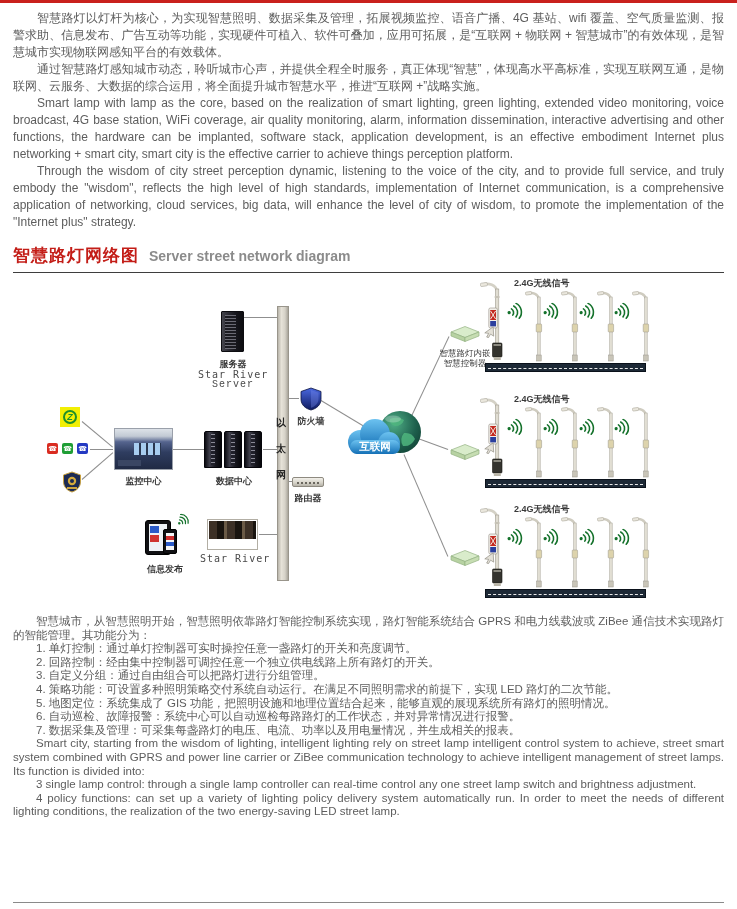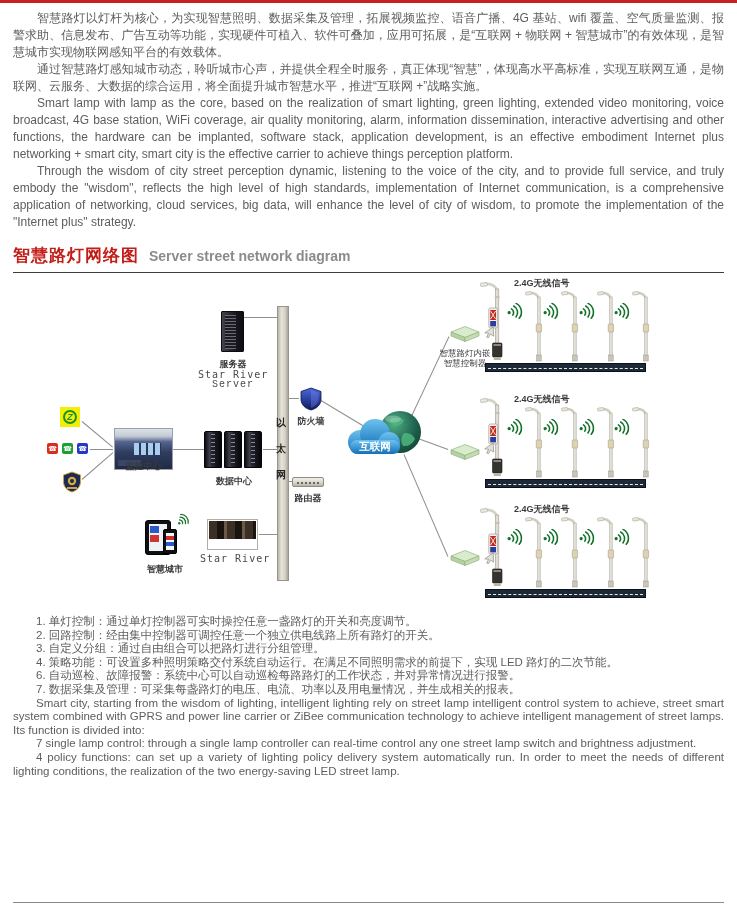--- a/index.html
+++ b/index.html
@@ -227,21 +227,21 @@
       <div class="phone-ico ph2">☎</div>
       <div class="phone-ico ph3">☎</div>
       <svg class="svgabs" style="left:62px;top:197px;width:20px;height:22px;">
           <use href="#sym-badge"></use>
         </svg>
 
       <div class="monitor">
         <div class="screens"></div>
         <div class="desk"></div>
       </div>
-      <div class="node-label" style="left:114px;top:186px;width:59px;">监控中心</div>
+      <div class="node-label" style="left:114px;top:201px;width:59px;">监控中心</div>
 
       <div class="datacenter">
         <div class="rack"></div>
         <div class="rack"></div>
         <div class="rack"></div>
       </div>
       <div class="node-label" style="left:204px;top:201px;width:60px;">数据中心</div>
 
       <svg class="svgabs" style="left:299px;top:113px;width:24px;height:24px;">
         <path d="M12 1 L22 4.5 V12 C22 18 17.5 21.6 12 23 C6.5 21.6 2 18 2 12 V4.5 Z" fill="url(#gShield)" stroke="#0a1240" stroke-width="0.8"></path>
@@ -269,21 +269,21 @@
         <div class="b2"></div>
       </div>
       <div class="phone-dev">
         <div class="scr"></div>
         <div class="s1"></div>
         <div class="s2"></div>
       </div>
       <svg class="svgabs" style="left:176px;top:240px;width:13px;height:13px;transform:rotate(-40deg);">
           <use href="#sym-wifi"></use>
         </svg>
-      <div class="node-label" style="left:140px;top:289px;width:50px;">智慧城市</div>
+      <div class="node-label" style="left:140px;top:289px;width:50px;">信息发布</div>
 
       <div class="starriver">
         <div class="photo"></div>
       </div>
       <div class="node-label mono" style="left:200px;top:279px;width:65px;">Star River</div>
 
       <svg class="ctrl" style="left:448px;top:51px;">
           <use href="#sym-ctrl"></use>
         </svg>
       <svg class="ctrl" style="left:448px;top:169px;">
@@ -394,27 +394,29 @@
             <use href="#sym-wifi"></use>
           </svg>
         <svg class="wifi wf4">
             <use href="#sym-wifi"></use>
           </svg>
         <div class="road"></div>
       </div>
     </div>
 
     <div class="bottom-txt">
+      <p>智慧城市，从智慧照明开始，智慧照明依靠路灯智能控制系统实现，路灯智能系统结合 GPRS 和电力线载波或 ZiBee 通信技术实现路灯的智能管理。其功能分为：</p>
       <div class="li">1. 单灯控制：通过单灯控制器可实时操控任意一盏路灯的开关和亮度调节。</div>
       <div class="li">2. 回路控制：经由集中控制器可调控任意一个独立供电线路上所有路灯的开关。</div>
       <div class="li">3. 自定义分组：通过自由组合可以把路灯进行分组管理。</div>
       <div class="li">4. 策略功能：可设置多种照明策略交付系统自动运行。在满足不同照明需求的前提下，实现 LED 路灯的二次节能。</div>
+      <div class="li">5. 地图定位：系统集成了 GIS 功能，把照明设施和地理位置结合起来，能够直观的展现系统所有路灯的照明情况。</div>
       <div class="li">6. 自动巡检、故障报警：系统中心可以自动巡检每路路灯的工作状态，并对异常情况进行报警。</div>
       <div class="li">7. 数据采集及管理：可采集每盏路灯的电压、电流、功率以及用电量情况，并生成相关的报表。</div>
       <p>Smart city, starting from the wisdom of lighting, intelligent lighting rely on street lamp intelligent control system to achieve, street smart system combined with GPRS and power line carrier or ZiBee communication technology to achieve intelligent management of street lamps. Its function is divided into:</p>
-      <div class="li">7 single lamp control: through a single lamp controller can real-time control any one street lamp switch and brightness adjustment.</div>
+      <div class="li">3 single lamp control: through a single lamp controller can real-time control any one street lamp switch and brightness adjustment.</div>
       <div class="li">4 policy functions: can set up a variety of lighting policy delivery system automatically run. In order to meet the needs of different lighting conditions, the realization of the two energy-saving LED street lamp.</div>
 
     </div>
   </div>
 
   <div class="bottom-rule"></div>
 </div>
 
 </body></html>

